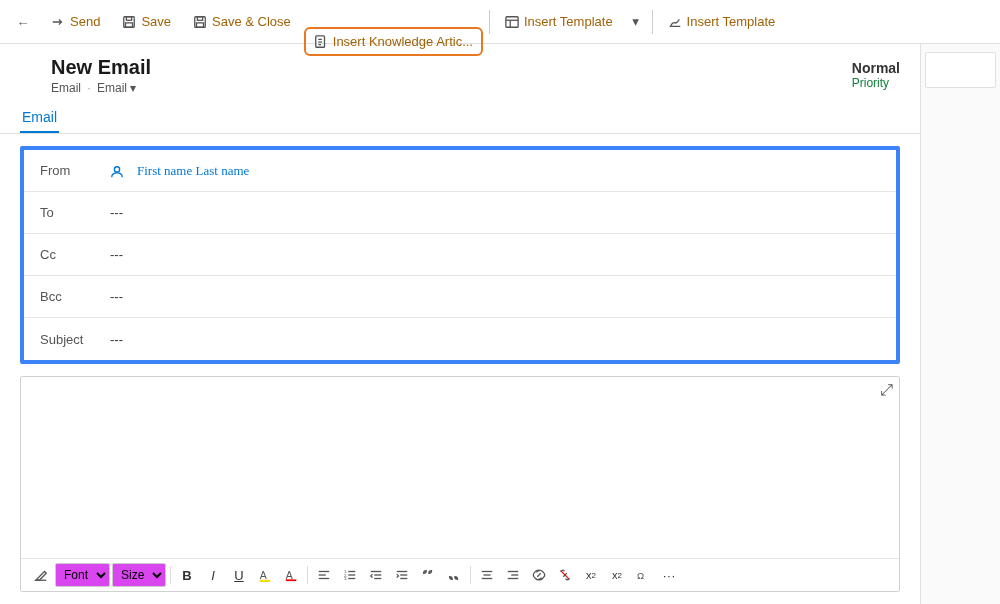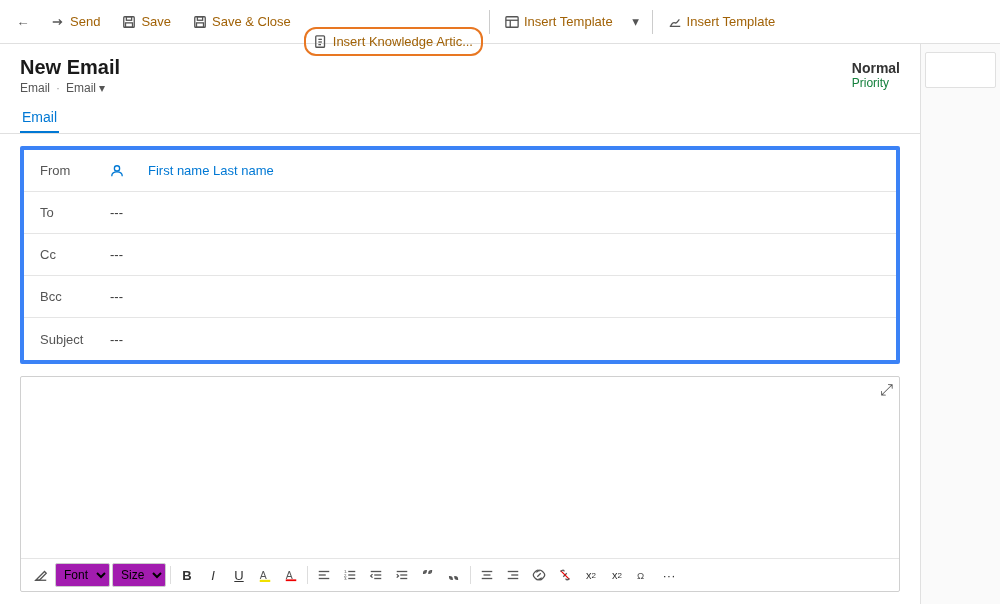--- a/index.html
+++ b/index.html
@@ -23,21 +23,21 @@
       border: 1px solid transparent;
       border-radius: 2px;
       background: none;
       cursor: pointer;
       font-size: 13px;
       color: #a16207;
       white-space: nowrap;
     }
     .toolbar-btn.highlighted {
       border: 2px solid #e87722;
-      border-radius: 12px;
+      border-radius: 6px;
       margin-top: 40px;
     }
     .toolbar-divider {
       width: 1px;
       height: 24px;
       background: #ccc;
       margin: 0 2px;
     }
     .toolbar-back {
       display: flex;
@@ -74,20 +74,21 @@
       flex: 1;
       padding: 0;
       overflow: hidden;
       display: flex;
       flex-direction: column;
     }
 
     
     .email-header {
       padding: 12px 20px 0 20px;
+      margin-left: 31px;
     }
     .email-title {
       font-size: 20px;
       font-weight: 600;
       color: #1a1a1a;
       margin-bottom: 2px;
     }
     .email-subtitle {
       display: flex;
       align-items: center;
@@ -150,22 +151,23 @@
       flex-shrink: 0;
     }
     .field-value {
       color: #333;
       font-size: 13px;
     }
     .field-value.from-value {
       color: #0078d4;
       display: flex;
       align-items: flex-end;
-      gap: 24px;
-      cursor: pointer;
+      gap: 13px;
+      cursor: pointer;
+      font-family: Liberation Serif, serif;
     }
 
     
     .editor-container {
       margin: 0 20px 12px 20px;
       border: 1px solid #d0d0d0;
       border-radius: 2px;
       flex: 1;
       display: flex;
       flex-direction: column;
@@ -205,21 +207,21 @@
       color: #333;
       border-radius: 2px;
       padding: 0 3px;
     }
     .editor-select {
       height: 24px;
       border: 1px solid #ccc;
       border-radius: 2px;
       font-size: 12px;
       padding: 0 4px;
-      background: #a21caf;
+      background: #d946ef;
       cursor: pointer;
     }
     .editor-divider {
       width: 1px;
       height: 18px;
       background: #ddd;
       margin: 0 2px;
     }
     .editor-body {
       flex: 1;

